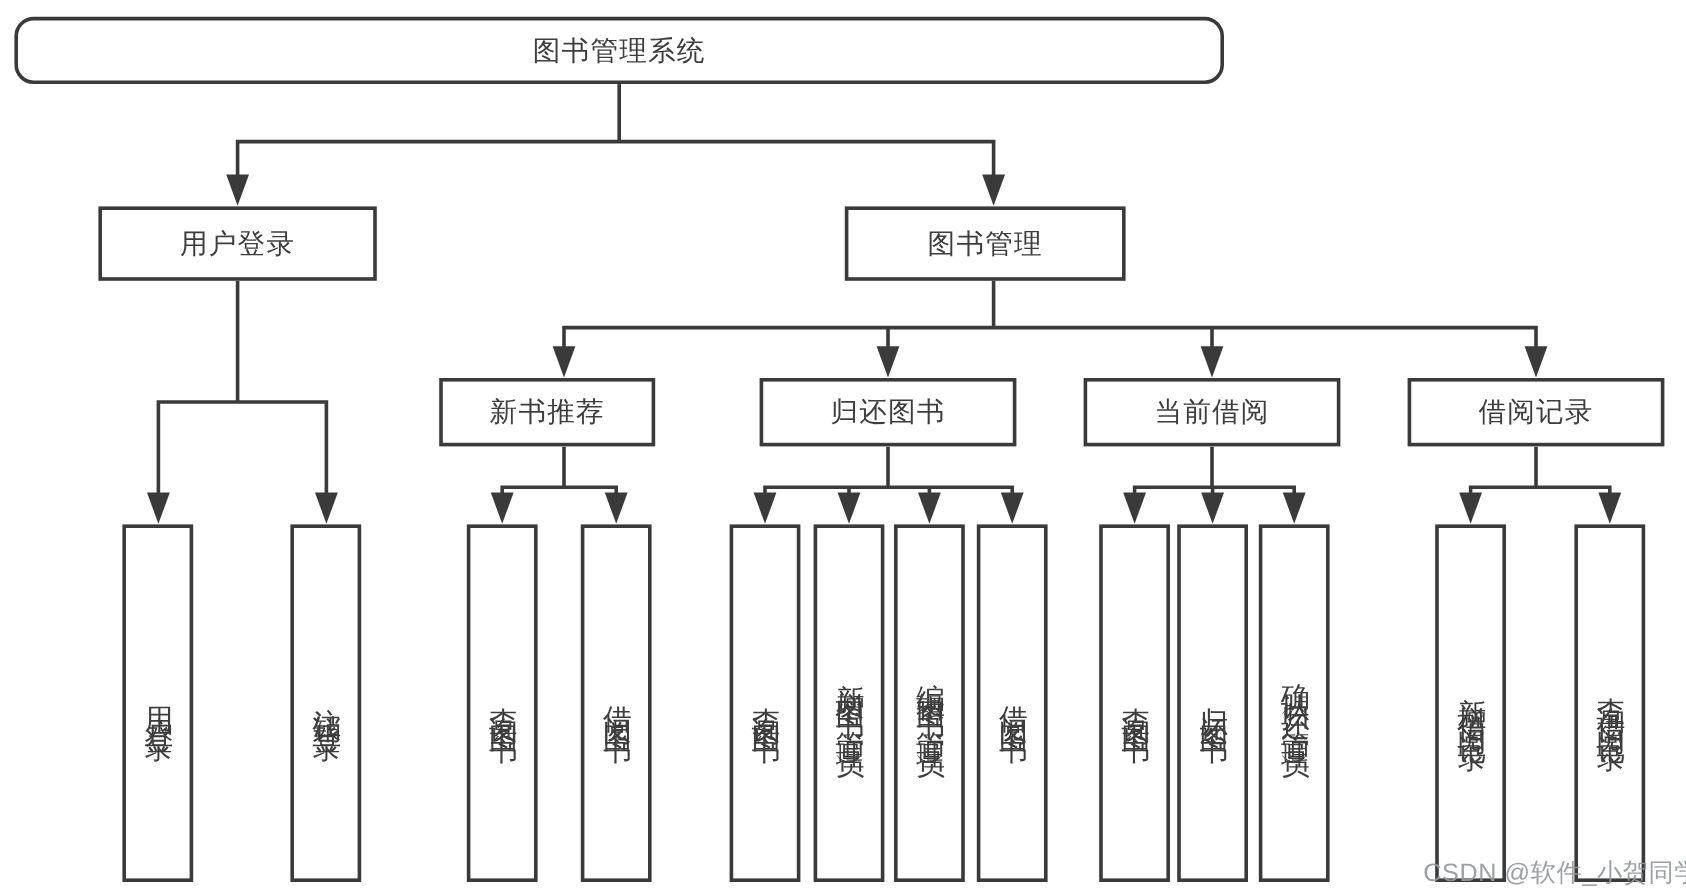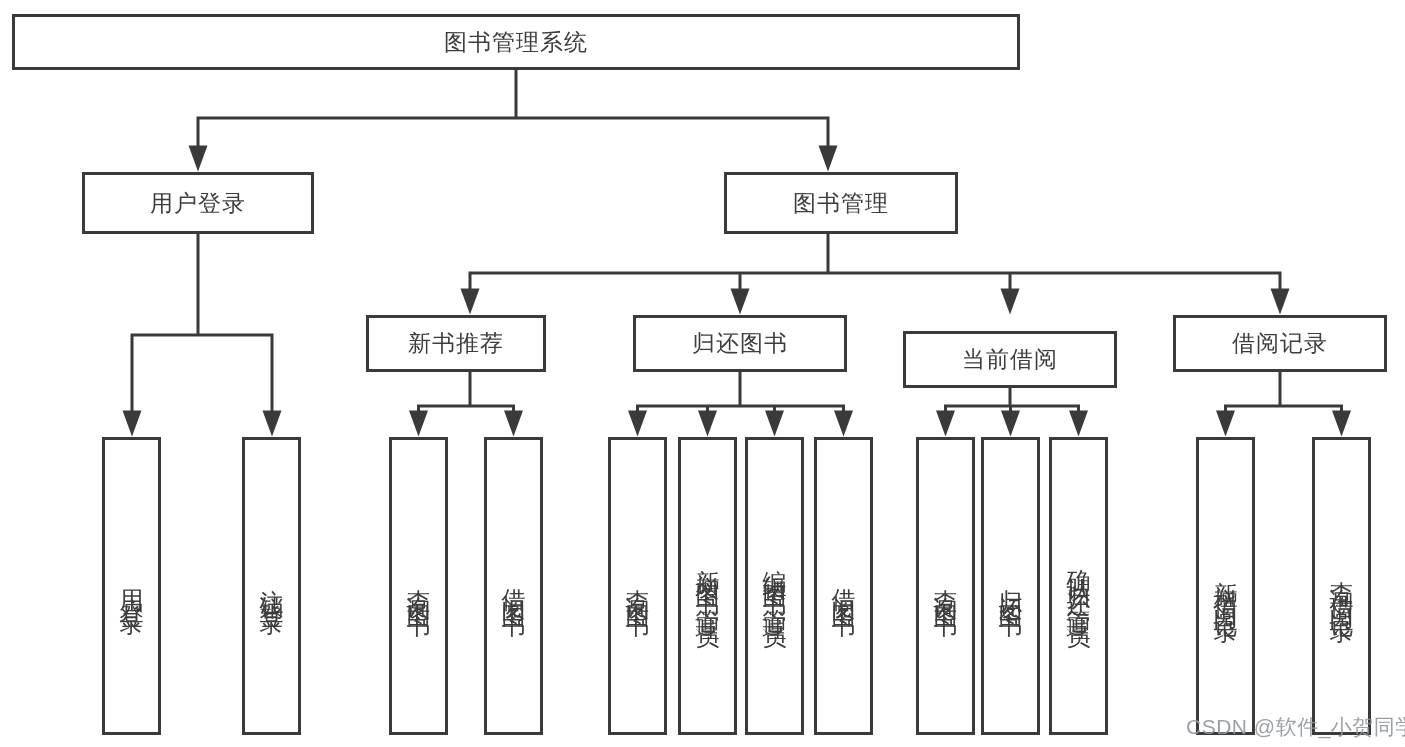--- a/index.html
+++ b/index.html
@@ -26,28 +26,28 @@
   }
   .box.v .lbl{
     writing-mode:vertical-rl;
     text-orientation:mixed;
     font-size:24px;
     letter-spacing:8px;
     line-height:1;
     white-space:nowrap;
   }
   
-  .n-root{left:12px;top:14px;width:1008px;height:56px;}
+  .n-root{left:12px;top:14px;width:1008px;height:56px;border-radius:16px;}
   
   .n-l2a{left:82px;top:172px;width:232px;height:62px;}
-  .n-l2b{left:724px;top:172px;width:234px;height:62px;}
+  .n-l2b{left:704px;top:172px;width:234px;height:62px;}
   
   .n-l3a{left:366px;top:315px;width:180px;height:57px;}
   .n-l3b{left:633px;top:315px;width:214px;height:57px;}
-  .n-l3c{left:903px;top:315px;width:214px;height:57px;margin-top:16px;}
+  .n-l3c{left:903px;top:315px;width:214px;height:57px;}
   .n-l3d{left:1173px;top:315px;width:214px;height:57px;}
   
   .leaf{top:437px;width:59px;height:298px;}
   .f1{left:102px;}  .f2{left:242px;}
   .f3{left:389px;}  .f4{left:484px;}
   .f5{left:608px;}  .f6{left:678px;}
   .f7{left:745px;}  .f8{left:814px;}
   .f9{left:916px;}  .f10{left:981px;}
   .f11{left:1049px;}
   .f12{left:1196px;} .f13{left:1312px;}

